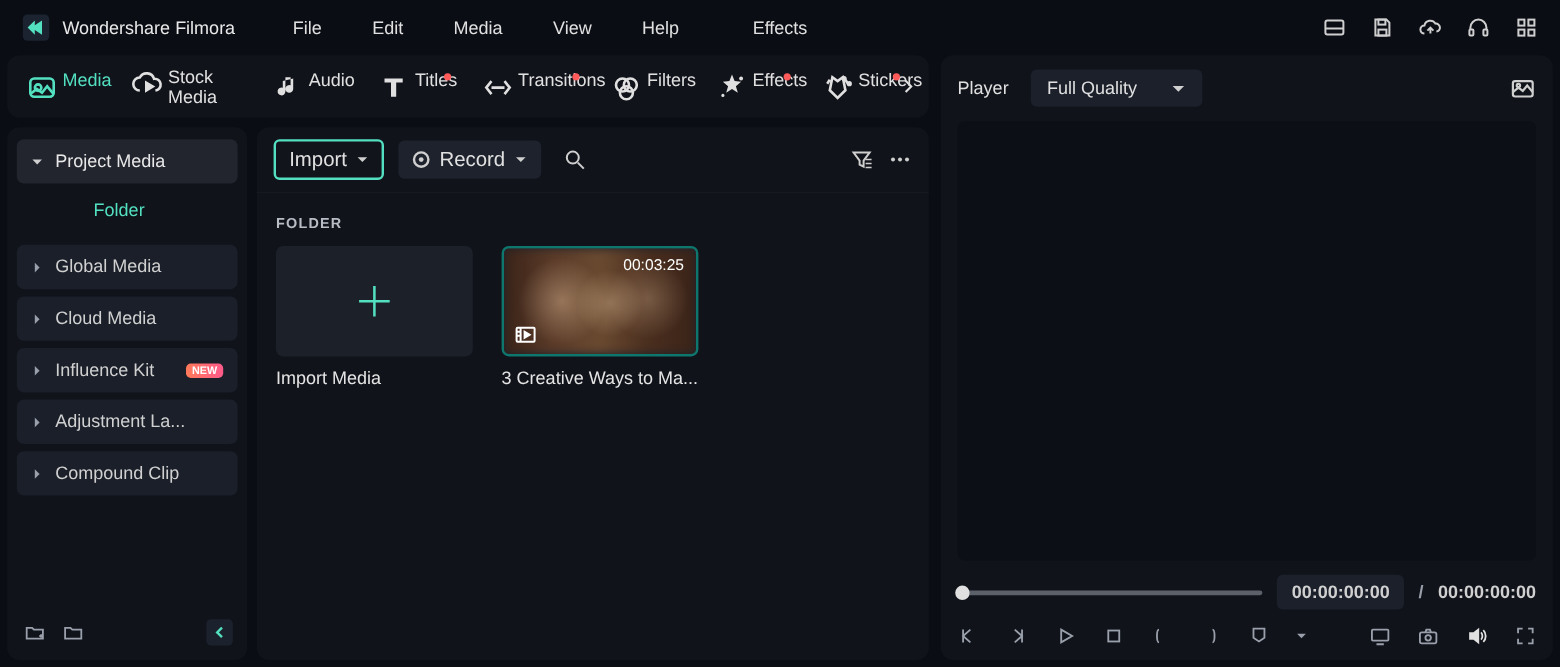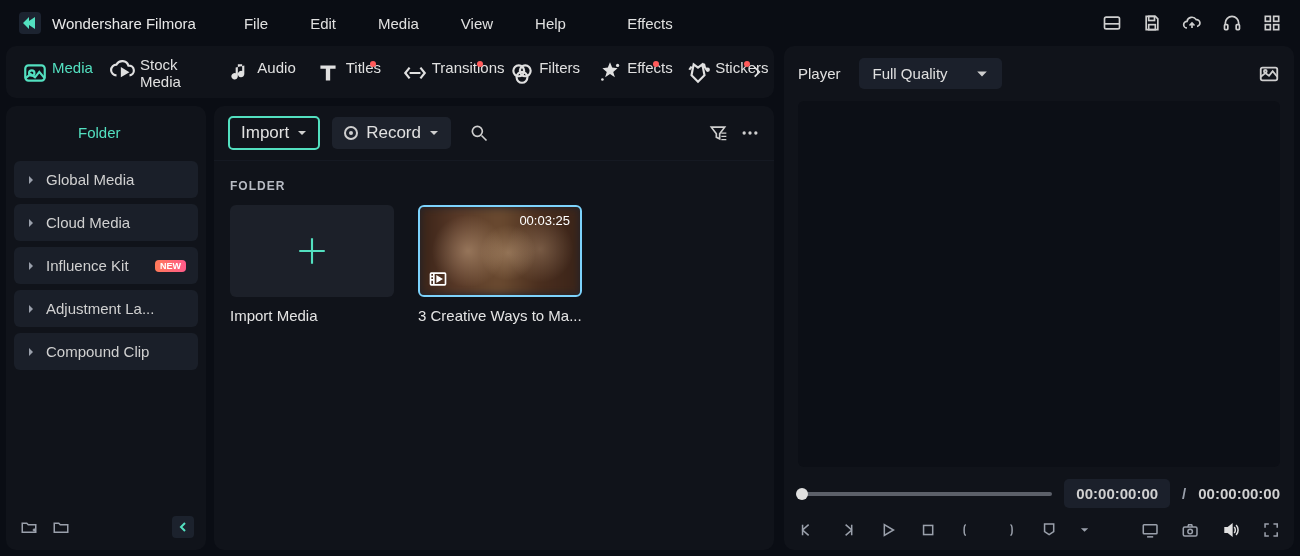--- a/index.html
+++ b/index.html
@@ -53,21 +53,21 @@
   .browser .bar .rec-dot::after { content:""; position:absolute; inset:3px; background:#cfcfcf; border-radius:50%; }
   .browser .bar .search { flex:1; display:flex; align-items:center; gap:10px; color:#8a909b; font-size:15px; padding-left:6px; }
   .browser .bar .search input { background:transparent; border:none; outline:none; color:#e0e0e0; font-size:15px; width:100%; }
   .browser .bar .ic { width:20px; height:20px; color:#cfcfcf; cursor:pointer; }
 
   .browser .folder-label { font-size:12px; letter-spacing:1px; color:#b8bcc4; padding: 8px 16px 12px 16px; font-weight:600; }
   .browser .grid { display:flex; gap:20px; padding: 0 16px; }
   .media-card { width:168px; display:flex; flex-direction:column; gap:10px; }
   .media-card .thumb { width:164px; height:92px; border-radius:6px; background:#1d222c; display:flex; align-items:center; justify-content:center; position:relative; overflow:hidden; cursor:pointer; }
   .media-card .thumb.add { background:#1c2029; }
-  .media-card .thumb.selected { border:2px solid #7dd3fc; }
+  .media-card .thumb.selected { border:2px solid #0f766e; }
   .media-card .thumb .dur { position:absolute; top:6px; right:10px; font-size:13px; color:#fff; font-weight:500; }
   .media-card .thumb .clip-ic { position:absolute; bottom:6px; left:8px; color:#fff; width:20px; height:20px; }
   .media-card .thumb .thumb-bg { position:absolute; inset:0; background: linear-gradient(90deg,#3a2318,#5a3a28,#6a4a30,#4a2e1e,#3a2318); filter: blur(4px); }
   .media-card .thumb .thumb-overlay { position:absolute; inset:0; background: radial-gradient(circle at 30% 50%, rgba(255,220,180,.35), transparent 30%), radial-gradient(circle at 55% 52%, rgba(255,220,180,.3), transparent 28%), radial-gradient(circle at 75% 48%, rgba(255,220,180,.25), transparent 26%); }
   .media-card .cap { font-size:15px; color:#e4e4e4; white-space:nowrap; overflow:hidden; text-overflow:ellipsis; }
 
   
   .player-head { display:flex; align-items:center; gap:18px; }
   .player-head .label { font-size:15px; color:#e0e0e0; }
   .player-head .quality { display:flex; align-items:center; gap:28px; background:#1b202b; border-radius:5px; padding:7px 14px; font-size:15px; color:#e0e0e0; cursor:pointer; }
@@ -209,20 +209,26 @@
         <div class="nav-arrow">
             <svg viewBox="0 0 24 24" width="14" height="20" fill="none" stroke="#e0e0e0" stroke-width="3">
               <path d="M8 4l8 8-8 8"></path>
             </svg>
           </div>
       </div>
 
       <div style="display:flex; gap:8px; flex:1; margin-top:8px; min-height:0;">
 
         <div class="sidebar">
+          <div class="item group">
+            <svg class="caret" viewBox="0 0 10 10" fill="#cfcfcf">
+                <path d="M1 3l4 4 4-4z"></path>
+              </svg>
+            <span>Project Media</span>
+          </div>
           <div class="item sub">
             <span>Folder</span>
           </div>
           <div class="item">
             <svg class="caret" viewBox="0 0 10 10" fill="#9aa0ab">
                 <path d="M3 1l4 4-4 4z"></path>
               </svg>
             <span>Global Media</span>
           </div>
           <div class="item">

